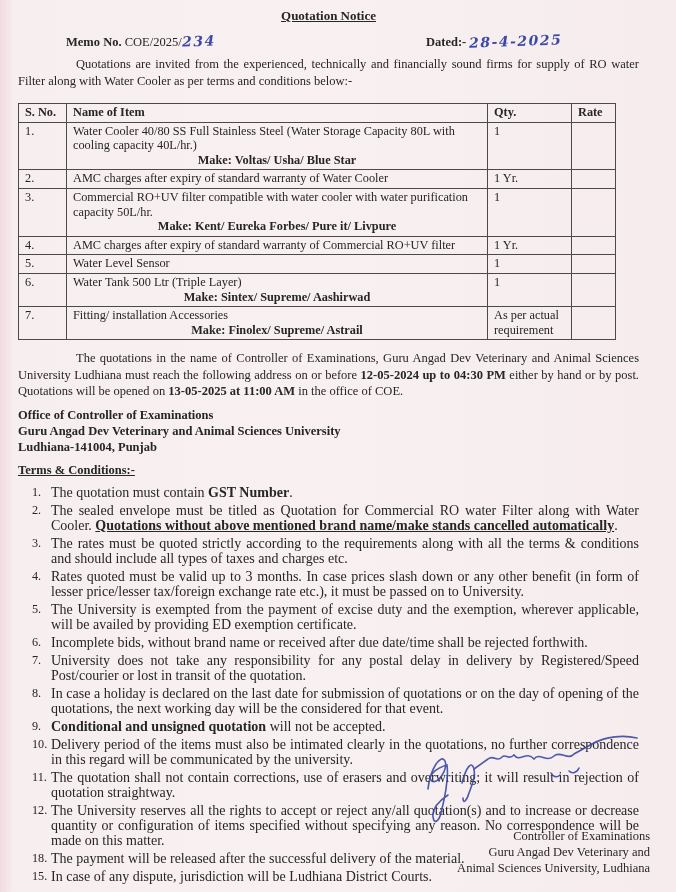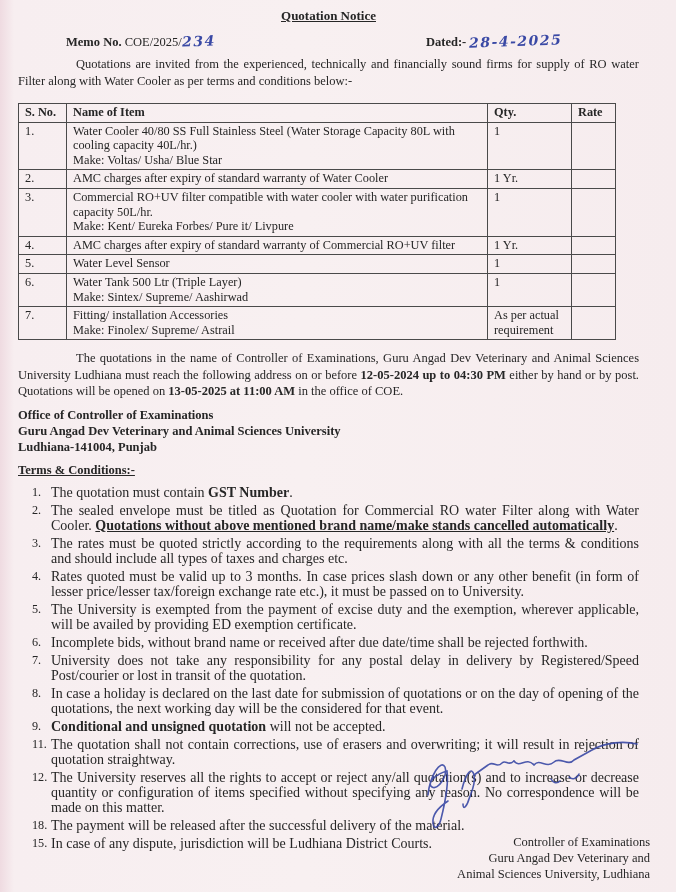--- a/index.html
+++ b/index.html
@@ -58,21 +58,21 @@
   table.items th, table.items td {
     border: 1px solid #4a4a4a;
     padding: 1px 6px 2px 6px;
     vertical-align: top;
     line-height: 14.6px;
     text-align: left;
   }
   table.items th { font-weight: bold; }
   th.c-rate { text-align: center; }
   td.c-qty { text-align: justify; }
-  .make { font-weight: normal; }
+  .make { font-weight: bold; text-align: center; }
   .submission { margin-top: 10px; }
   .office-block {
     text-align: left;
     font-weight: bold;
     line-height: 16px;
     margin-top: 7px;
     font-size: 12.5px;
   }
   .terms-heading {
     font-weight: bold;
@@ -81,21 +81,21 @@
     font-size: 12.5px;
   }
   .terms-list { margin-top: 7px; margin-left: 14px; }
   .term { display: flex; margin-bottom: 3px; }
   .term-num { flex: none; width: 19px; line-height: 15px; font-size: 12.2px; }
   .term-text { flex: 1; text-align: justify; line-height: 15px; font-size: 14px; }
   .u { text-decoration: underline; }
   .signature-block {
     position: absolute;
     right: 26px;
-    bottom: 10px;
+    bottom: 16px;
     text-align: right;
     line-height: 16px;
     font-size: 12.5px;
     width: 260px;
   }
   .signature-svg {
     position: absolute;
     right: 10px;
     bottom: 48px;
     pointer-events: none;
@@ -240,20 +240,24 @@
         <span class="term-num">7.</span>
         <span class="term-text"><span>University does not take any responsibility for any postal delay in delivery by Registered/Speed Post/courier or lost in transit of the quotation.</span></span>
       </div>
     <div class="term">
         <span class="term-num">8.</span>
         <span class="term-text"><span>In case a holiday is declared on the last date for submission of quotations or on the day of opening of the quotations, the next working day will be the considered for that event.</span></span>
       </div>
     <div class="term">
         <span class="term-num">9.</span>
         <span class="term-text"><b>Conditional and unsigned quotation</b><span> will not be accepted.</span></span>
+      </div>
+    <div class="term">
+        <span class="term-num">10.</span>
+        <span class="term-text"><span>Delivery period of the items must also be intimated clearly in the quotations, no further correspondence in this regard will be communicated by the university.</span></span>
       </div>
     <div class="term">
         <span class="term-num">11.</span>
         <span class="term-text"><span>The quotation shall not contain corrections, use of erasers and overwriting; it will result in rejection of quotation straightway.</span></span>
       </div>
     <div class="term">
         <span class="term-num">12.</span>
         <span class="term-text"><span>The University reserves all the rights to accept or reject any/all quotation(s) and to increase or decrease quantity or configuration of items specified without specifying any reason. No correspondence will be made on this matter.</span></span>
       </div>
     <div class="term">

